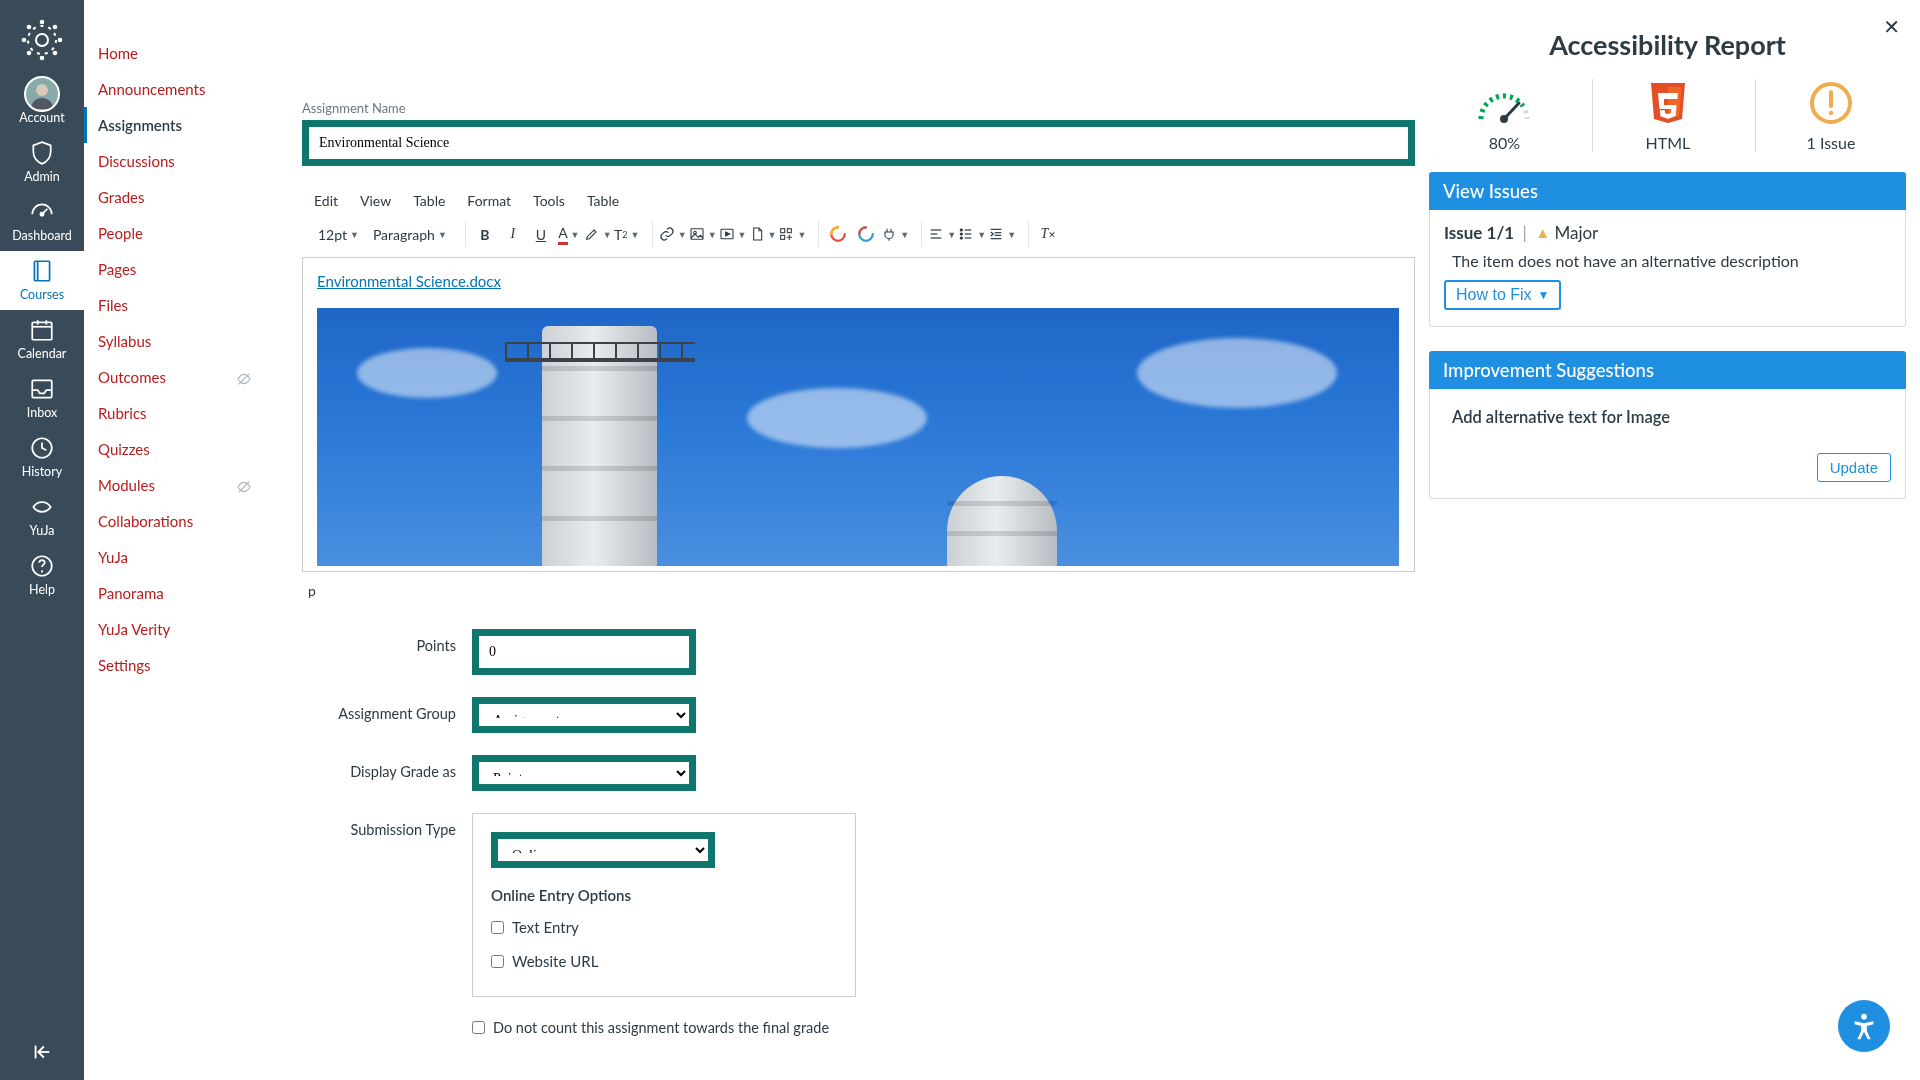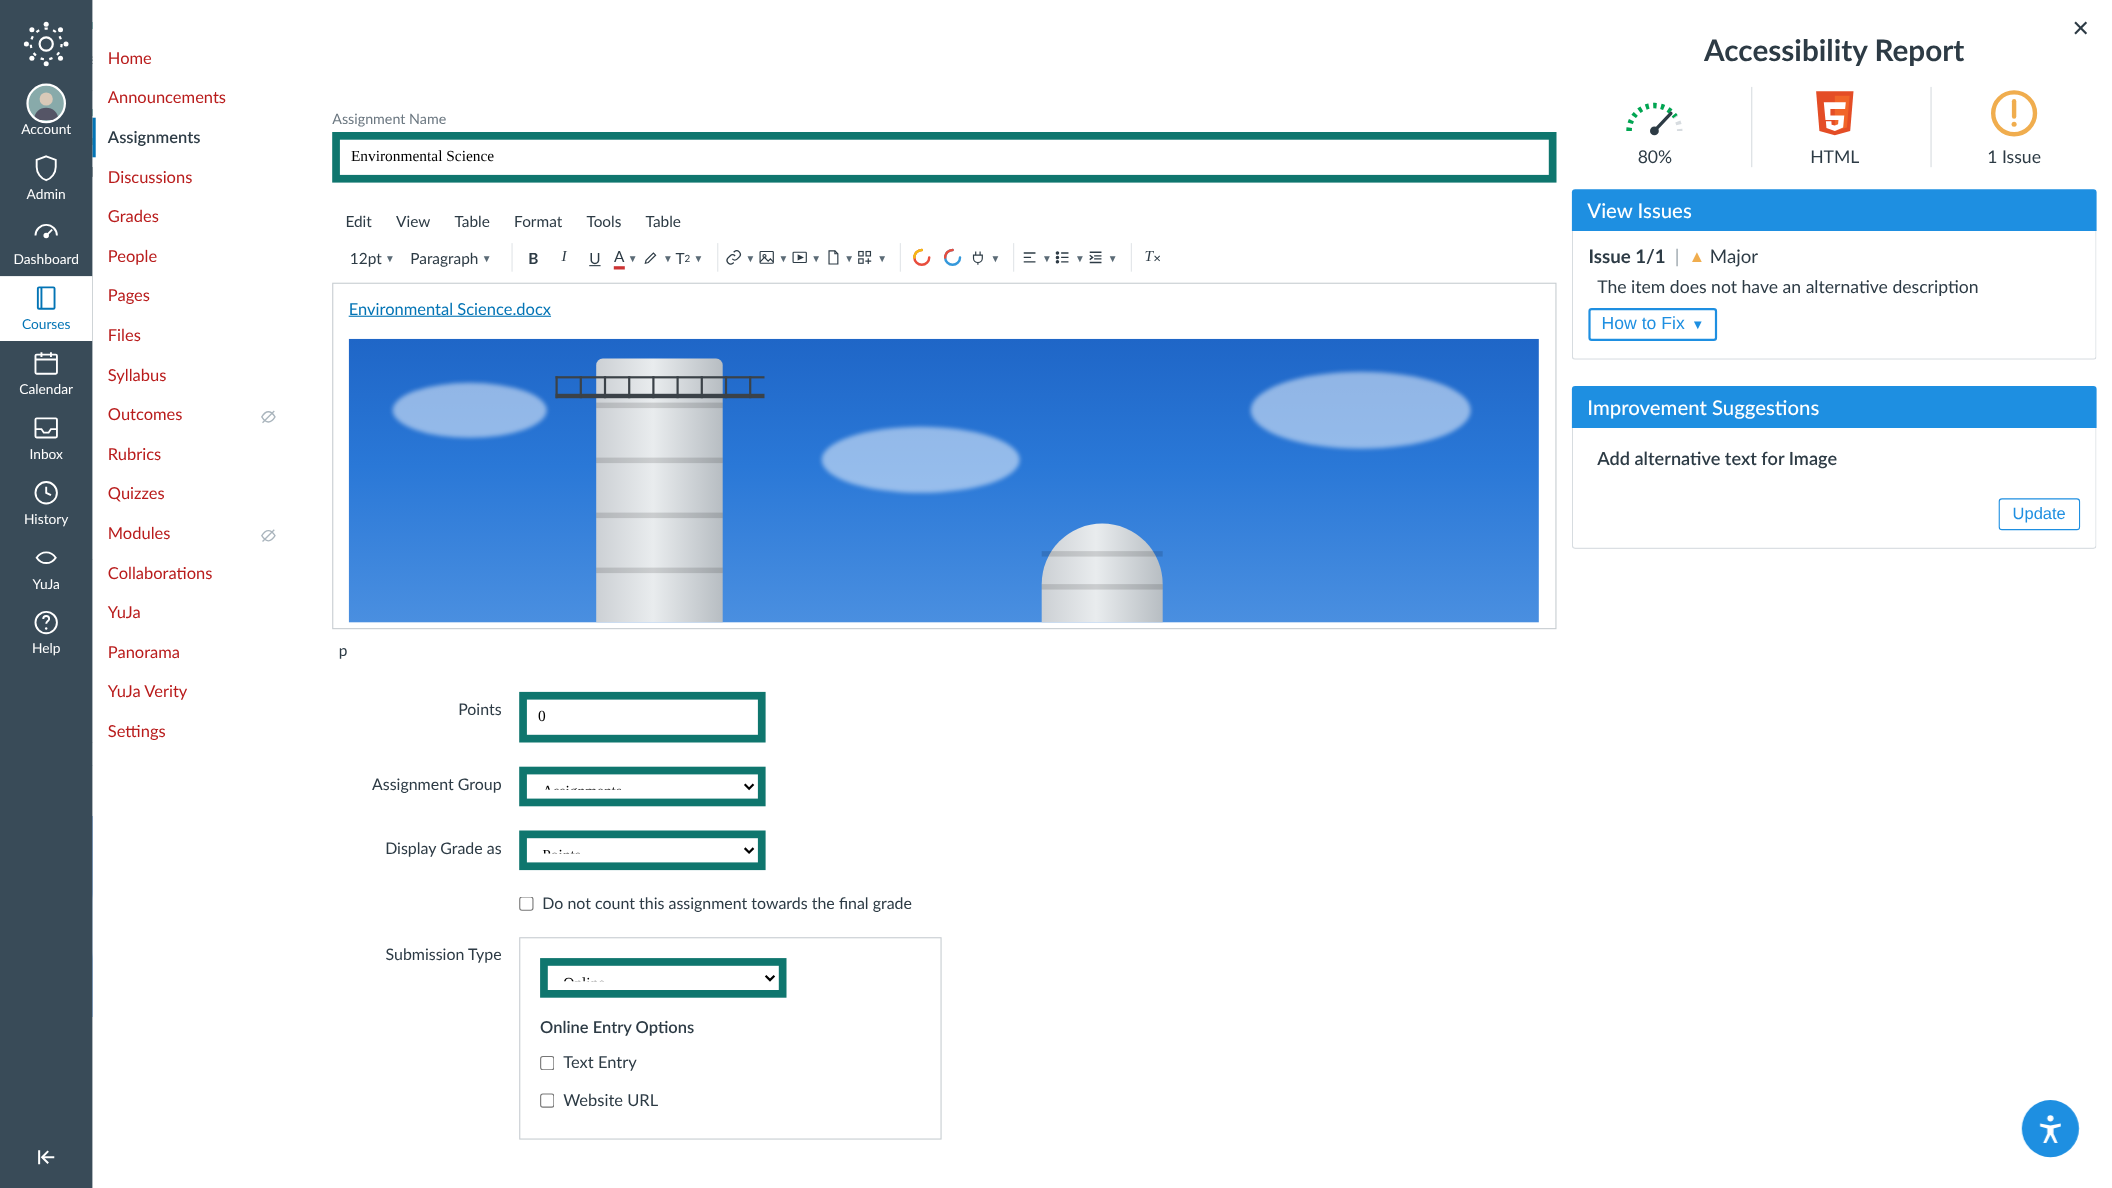--- a/index.html
+++ b/index.html
@@ -422,43 +422,43 @@
     </div>
     <div class="row">
       <div class="rlabel">Assignment Group</div>
       <div class="rctrl"><select><option>Assignments</option></select></div>
     </div>
     <div class="row">
       <div class="rlabel">Display Grade as</div>
       <div class="rctrl"><select><option>Points</option></select></div>
     </div>
     <div class="row">
-      <div class="rlabel"></div>
-      <div class="rctrl chk">
-        <input type="checkbox" style="">
-        <span>Do not count this assignment towards the final grade</span>
-      </div>
-    </div>
-    <div class="row">
       <div class="rlabel">Submission Type</div>
       <div class="rctrl">
         <div class="sub-box">
           <select><option>Online</option></select>
           <div class="oeo">Online Entry Options</div>
           <div class="chk">
               <input type="checkbox" style="">
               <span>Text Entry</span>
             </div>
           <div class="chk">
               <input type="checkbox" style="">
               <span>Website URL</span>
             </div>
         </div>
       </div>
     </div>
+    <div class="row">
+      <div class="rlabel"></div>
+      <div class="rctrl chk">
+        <input type="checkbox" style="">
+        <span>Do not count this assignment towards the final grade</span>
+      </div>
+    </div>
   </div>
 </main>
 
 <aside class="a11y">
   <span class="close">✕</span>
   <h1>Accessibility Report</h1>
 
   <div class="metrics">
     <div class="metric">
       <div class="gauge-wrap">

